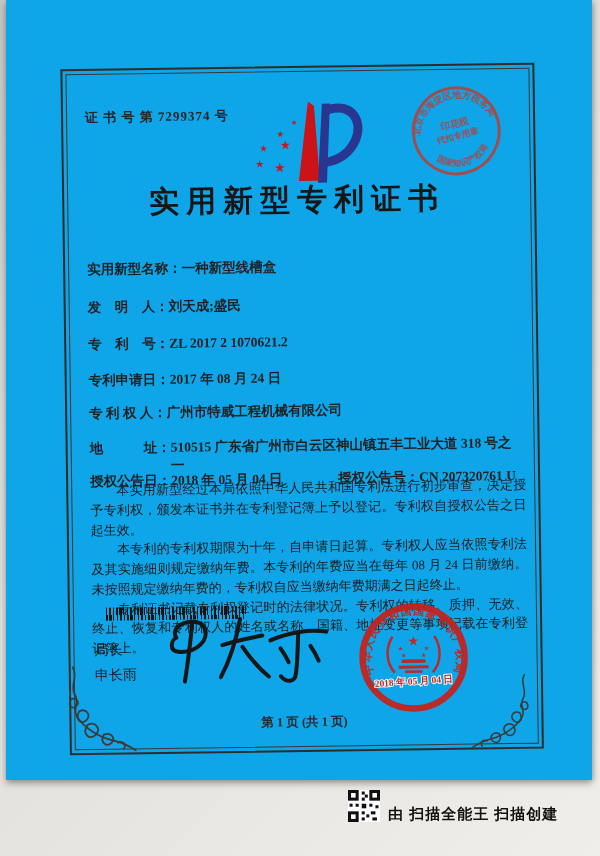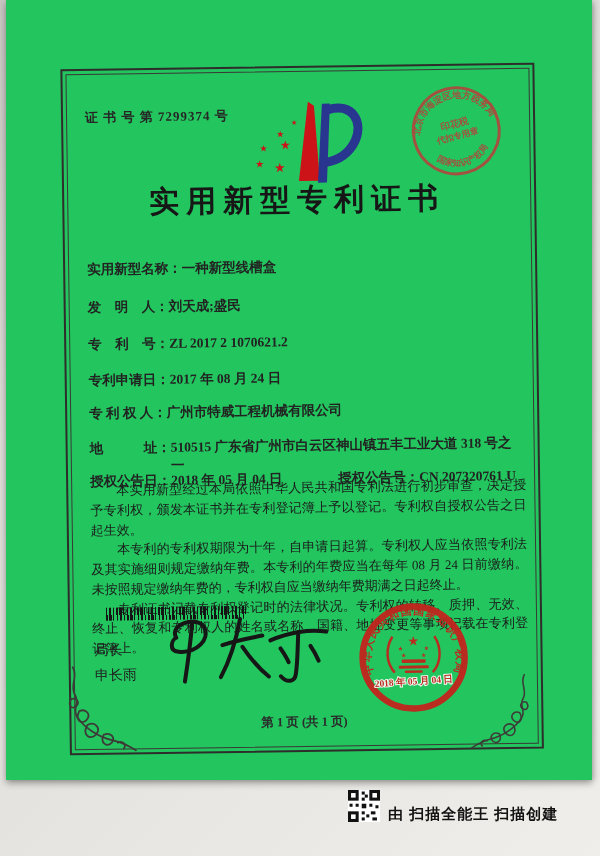--- a/index.html
+++ b/index.html
@@ -3,21 +3,21 @@
 <meta charset="utf-8">
 <style>
   html,body{margin:0;padding:0;}
   body{
     width:600px;height:856px;position:relative;overflow:hidden;
     background:linear-gradient(135deg,#c7c6c2 0%,#dddcd8 30%,#e9e7e3 70%,#f0eeea 100%);
     font-family:"Liberation Serif","DejaVu Serif",serif;color:#1f1f1f;
   }
   .sheet{
     position:absolute;left:6px;top:0;width:586px;height:780px;
-    background:#22c55e;box-shadow:0 3px 7px rgba(0,0,0,.35),2px 0 5px rgba(0,0,0,.12);
+    background:#0ea5e9;box-shadow:0 3px 7px rgba(0,0,0,.35),2px 0 5px rgba(0,0,0,.12);
   }
   .tilt{position:absolute;inset:0;transform:rotate(-0.8deg);transform-origin:50% 42%;}
   .frame{
     position:absolute;left:58px;top:66px;width:470px;height:682px;
     border:2.5px solid #2e2d2b;
   }
   .frame-inner{position:absolute;inset:3px;border:1px solid #3a3936;}
   .certno{position:absolute;left:82px;top:106px;font-size:13px;letter-spacing:1px;font-weight:600;color:#262626;}
   .logo{position:absolute;left:246px;top:98px;width:118px;height:88px;}
   .taxstamp{position:absolute;left:404px;top:84px;width:98px;height:98px;opacity:.88;transform:rotate(-14deg);}

